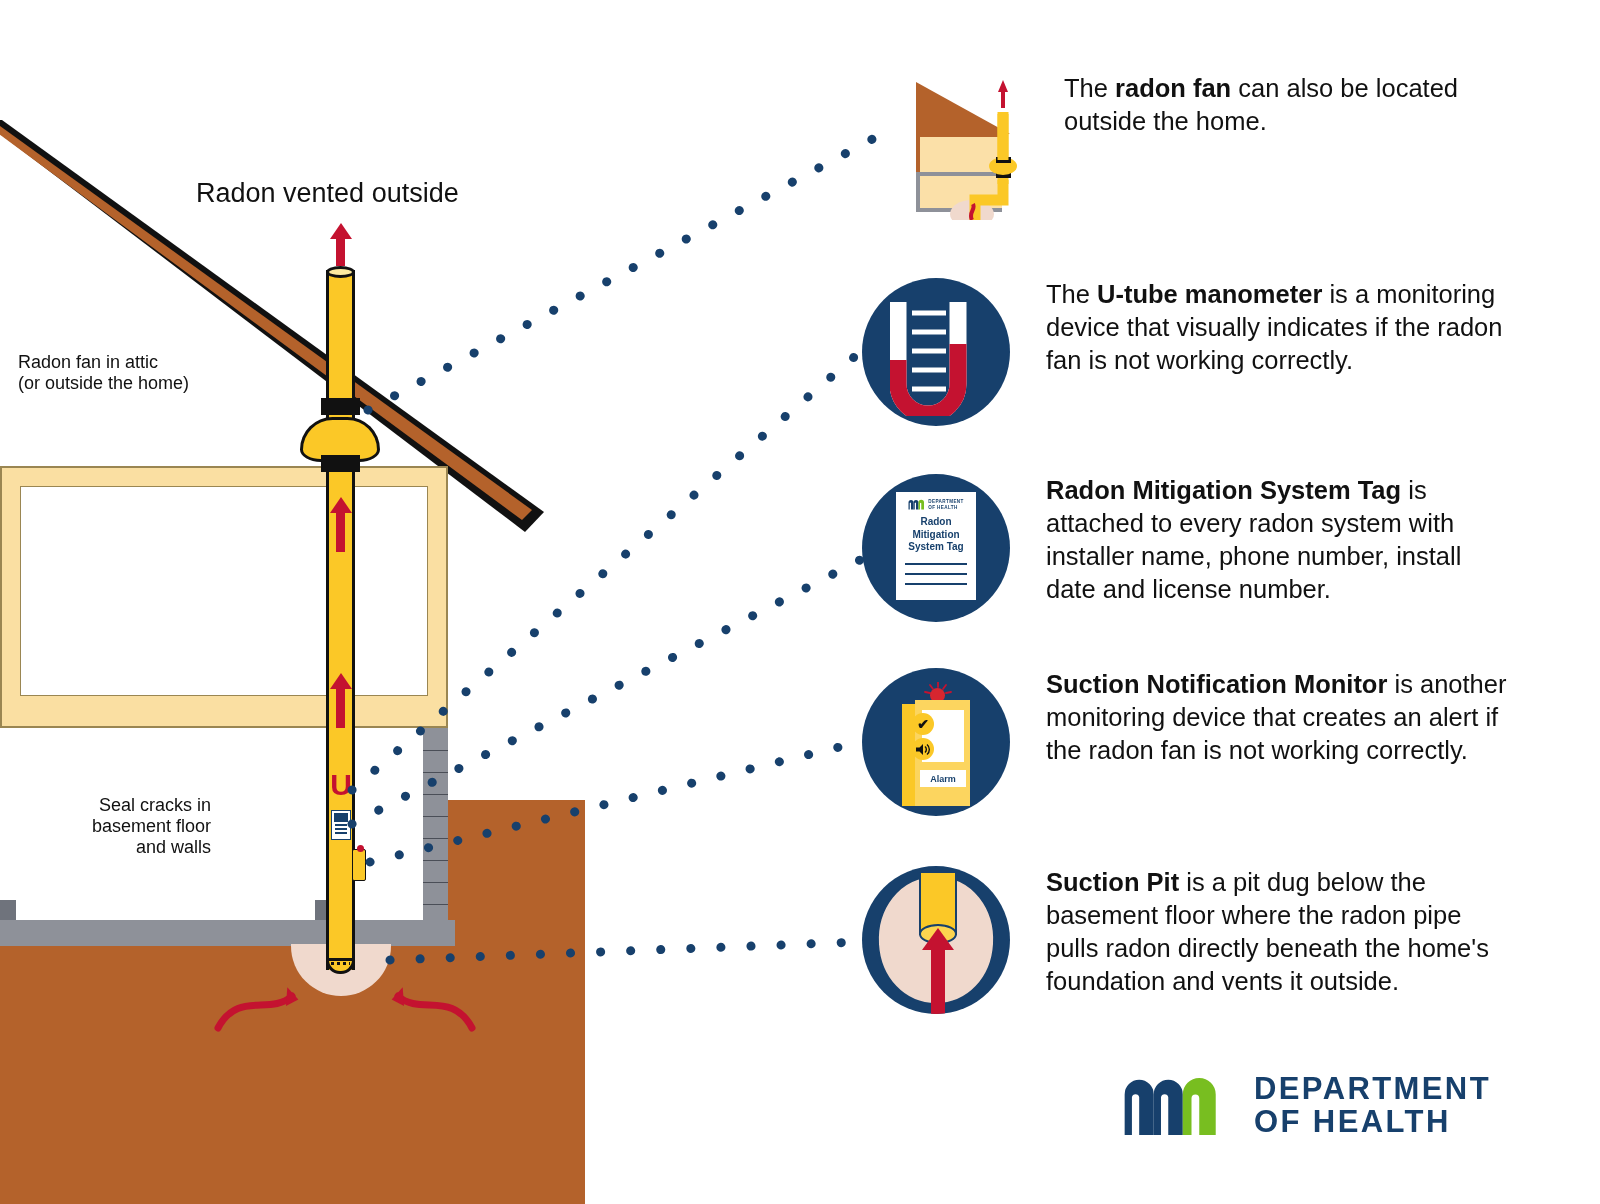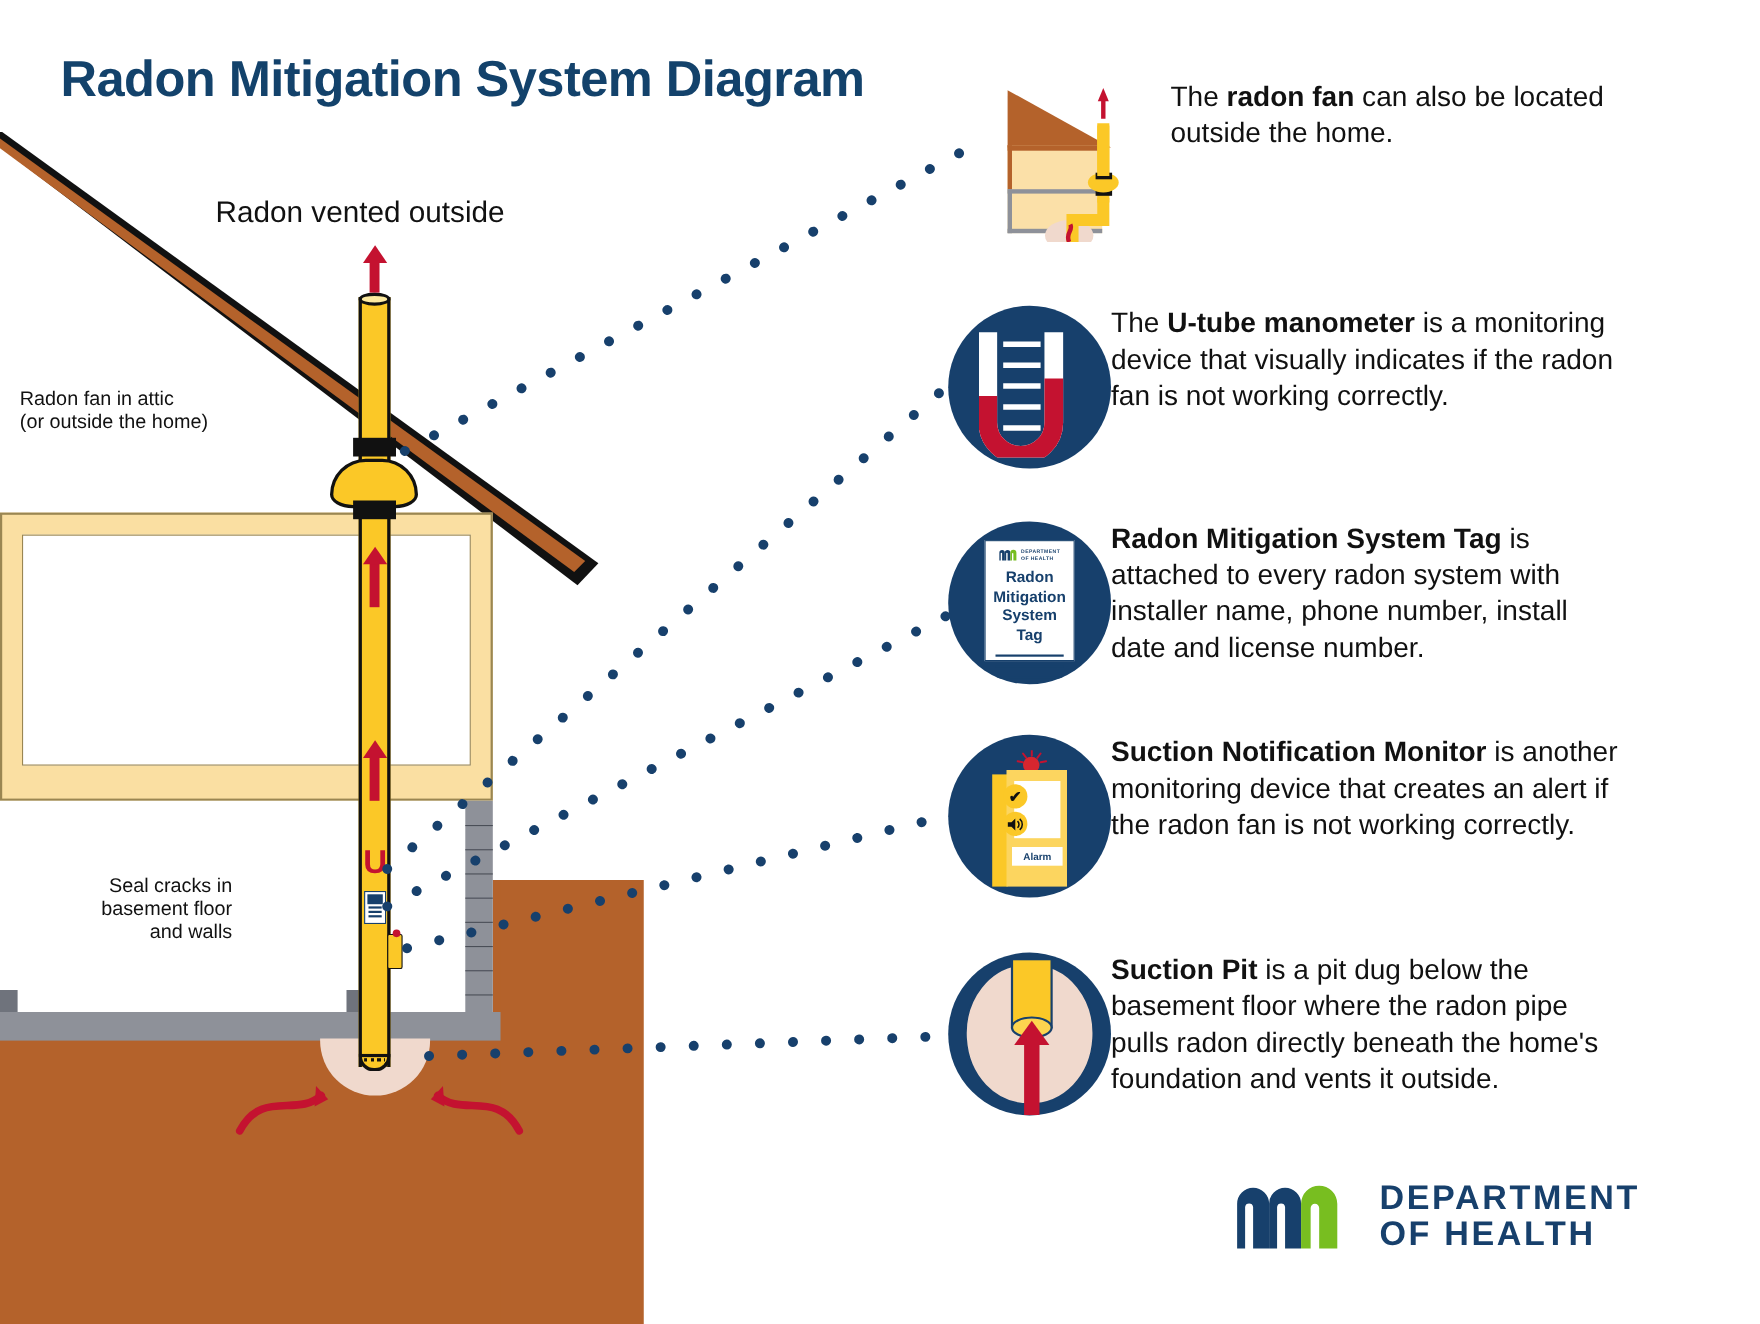--- a/index.html
+++ b/index.html
@@ -133,21 +133,21 @@
   
   .leaders{ position:absolute; left:0; top:0; width:1600px; height:1204px; pointer-events:none;}
 
   
   .row{ position:absolute; display:flex; }
   .circle{
     width:148px; height:148px; border-radius:50%;
     background:#17406c; position:relative; flex:0 0 148px; overflow:hidden;
   }
   .rtext{
-    font-size:25.5px; line-height:1.30; color:#111; max-width:472px;
+    margin-left:36px; font-size:25.5px; line-height:1.30; color:#111; max-width:472px;
   }
   .rtext b{ font-weight:bold; }
 
   #row-fan   { left:880px; top:72px;  }
   #row-fan .rtext{ margin-left:0; }
   #row-mano  { left:862px; top:278px; }
   #row-tag   { left:862px; top:474px; }
   #row-alarm { left:862px; top:668px; }
   #row-pit   { left:862px; top:866px; }
 
@@ -158,21 +158,21 @@
   .mano{ position:absolute; left:28px; top:20px; width:92px; height:118px; }
 
   
   .tagdoc{
     position:absolute; left:33px; top:17px; width:82px; height:110px;
     background:#ffffff; border:1px solid #17406c;
     padding:7px 6px 0 6px;
   }
   .tagdoc .logorow{ display:flex; align-items:center; gap:3px; justify-content:center;}
   .tagdoc .dept{ font-size:4.6px; font-weight:bold; color:#17406c; letter-spacing:.4px; line-height:1.25;}
-  .tagdoc .ttl{ margin-top:6px; text-align:center; font-size:14px; font-weight:bold; color:#17406c; line-height:1.25;}
+  .tagdoc .ttl{ margin-top:6px; text-align:center; font-size:10px; font-weight:bold; color:#17406c; line-height:1.25;}
   .tagdoc .lines{ margin-top:9px;}
   .tagdoc .lines div{ height:2px; background:#17406c; margin:8px 3px;}
 
   
   .alarmdev{ position:absolute; left:40px; top:22px; width:68px; height:116px;}
   .alarmdev .side{ position:absolute; left:0; top:14px; width:14px; height:102px; background:#fbc827;}
   .alarmdev .face{ position:absolute; left:13px; top:10px; width:55px; height:106px; background:#fcd55f;}
   .alarmdev .panel{ position:absolute; left:20px; top:20px; width:42px; height:52px; background:#fff;}
   .alarmdev .bulb{
     position:absolute; left:28px; top:-2px; width:15px; height:15px;
@@ -418,15 +418,14 @@
       <path d="M2,62 L2,20 A15,15 0 0 1 32,20 L32,62 L17,62 L17,23 A3.8,3.8 0 0 0 9.5,23 L9.5,62 Z" fill="#17406c"></path>
       <path d="M32,62 L32,20 A15,15 0 0 1 62,20 L62,62 L47,62 L47,23 A3.8,3.8 0 0 0 39.5,23 L39.5,62 Z" fill="#17406c"></path>
       <path d="M62,62 L62,20 A16,16 0 0 1 96,20 L96,62 L79,62 L79,24 A3.9,3.9 0 0 0 71,24 L71,62 Z" fill="#78be20"></path>
     </svg>
     <div class="words">
       <div>DEPARTMENT</div>
       <div>OF HEALTH</div>
     </div>
   </div>
 
-  <div id="page-title">Radon Mitigation System Diagram</div>
 
 </div>
 
 </body></html>

